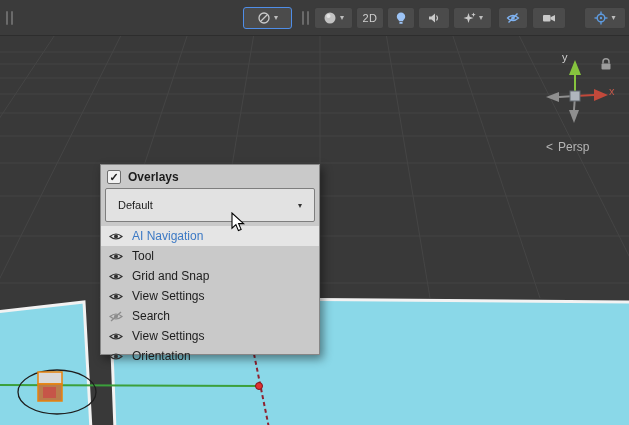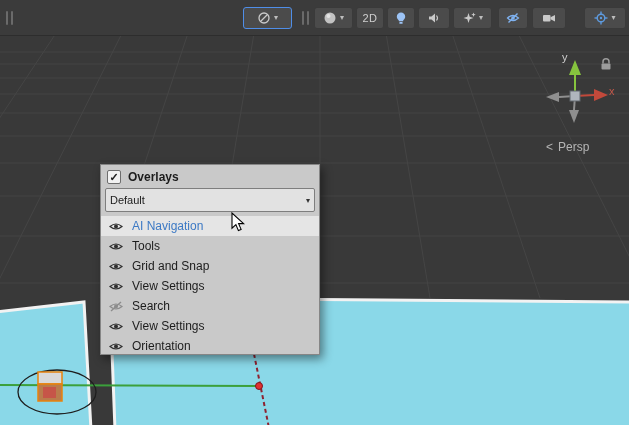--- a/index.html
+++ b/index.html
@@ -28,22 +28,22 @@
 
   
   .popup { position:absolute; left:100px; top:164px; width:220px; height:191px; background:#C9C9C9;
            border:1px solid #868686; box-shadow:3px 4px 9px rgba(0,0,0,.45); z-index:10;
            font-size:12px; color:#1C1C1C; }
   .popup-header { display:flex; align-items:center; gap:7px; padding:4px 6px 3px; height:22px; }
   .checkbox { width:14px; height:14px; background:#F2F2F2; border:1px solid #6E6E6E; border-radius:2px;
               font-size:11px; line-height:12px; text-align:center; color:#222; font-weight:bold;
               cursor:pointer; }
   .popup-title { font-weight:bold; }
-  .dropdown { margin:1px 4px 4px; height:24px; background:#E2E2E2; border:1px solid #7E7E7E;
-              border-radius:2px; display:flex; align-items:center; padding:0 4px; font-size:11px;
+  .dropdown { margin:1px 4px 4px; height:34px; background:#E2E2E2; border:1px solid #7E7E7E;
+              border-radius:2px; display:flex; align-items:center; padding:0 12px; font-size:11px;
               cursor:pointer; }
   .dropdown .dd-caret { margin-left:auto; font-size:8px; color:#333; }
   .menu-list { margin-top:1px; }
   .menu-row { height:20px; display:flex; align-items:center; gap:9px; padding:0 8px; cursor:pointer; }
   .menu-row.selected { background:#e5e5e5; }
   .menu-row .mi-label { color:#1C1C1C; }
   .menu-row.selected .mi-label { color:#3C79C4; }
 
   .cursor { position:absolute; left:231px; top:212px; z-index:20; pointer-events:none; }
 </style>
@@ -214,21 +214,21 @@
           <circle cx="7" cy="5.5" r="2" fill="#2F2F2F"></circle>
         </svg>
         <span class="mi-label">AI Navigation</span>
       </div>
 
       <div class="menu-row">
         <svg width="14" height="11">
           <path d="M1,5.5 Q7,0.5 13,5.5 Q7,10.5 1,5.5 Z" fill="none" stroke="#2F2F2F" stroke-width="1.2"></path>
           <circle cx="7" cy="5.5" r="2" fill="#2F2F2F"></circle>
         </svg>
-        <span class="mi-label">Tools</span>
+        <span class="mi-label">Tool</span>
       </div>
 
       <div class="menu-row">
         <svg width="14" height="11">
           <path d="M1,5.5 Q7,0.5 13,5.5 Q7,10.5 1,5.5 Z" fill="none" stroke="#2F2F2F" stroke-width="1.2"></path>
           <circle cx="7" cy="5.5" r="2" fill="#2F2F2F"></circle>
         </svg>
         <span class="mi-label">Grid and Snap</span>
       </div>
 

